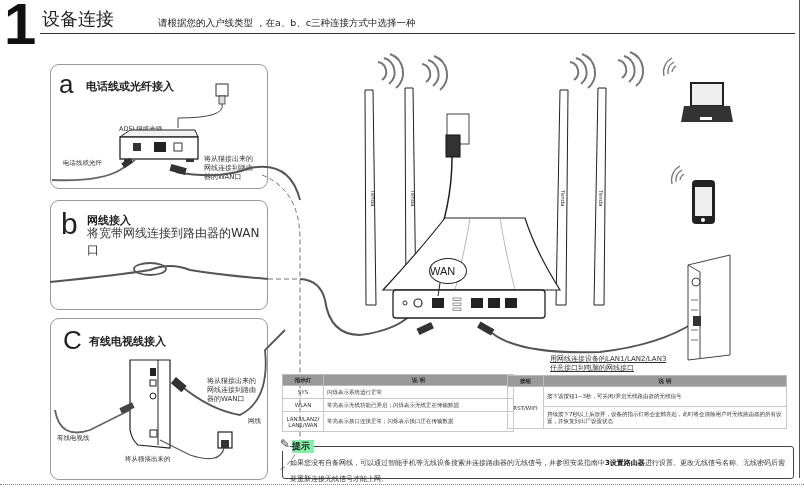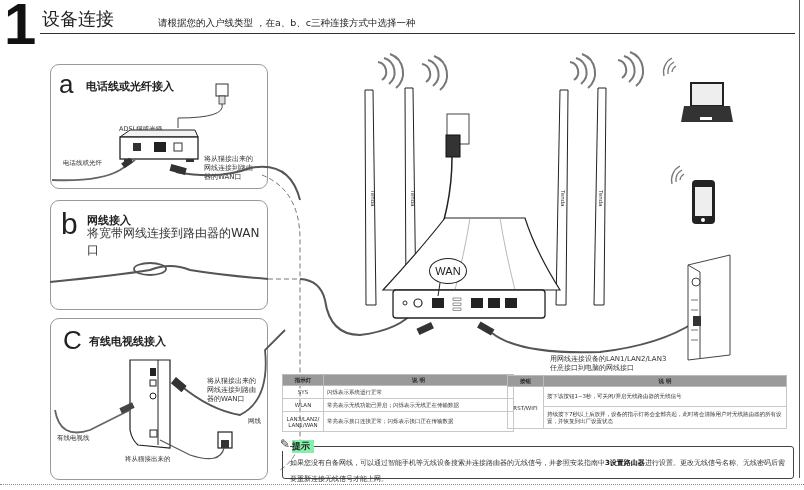--- a/index.html
+++ b/index.html
@@ -39,21 +39,21 @@
   #btn-table td.key { text-align: center; width: 36px; }
 
   
   #tip-box { left: 282px; top: 446px; width: 512px; height: 33px; border: 1px solid #444; border-radius: 3px; }
   #tip-icon { left: 280px; top: 437px; font-size: 12px; background: #fff; color: #333; }
   #tip-title { left: 292px; top: 440px; font-size: 9px; font-weight: bold; background: #86efac; padding-right: 4px; }
   #tip-text { left: 290px; top: 455px; width: 500px; font-size: 7px; line-height: 16px; color: #333; }
   #tip-text b { font-weight: bold; color: #111; }
 
   .wan-bubble { left: 429px; top: 258px; width: 38px; height: 26px; border: 1.5px solid #222; border-radius: 50%; background: #fff;
-                font: 11px/24px "Liberation Sans", sans-serif; text-align: center; color: #222; }
+                font: 11px/24px "Liberation Sans", sans-serif; text-align: left; color: #222; }
 </style>
 </head>
 <body>
 
 <div class="abs" id="step-number">1</div>
 <div class="abs" id="page-title">设备连接</div>
 <div class="abs" id="page-subtitle">请根据您的入户线类型 ，在a、b、c三种连接方式中选择一种</div>
 <div class="abs" id="header-rule"></div>
 <div class="abs" id="right-rule"></div>
 <div class="abs" id="bottom-dots"></div>
@@ -201,21 +201,21 @@
   <g>
     <path d="M688,265 L730,255 L730,355 L688,360 Z" fill="#fff" stroke="#444" stroke-width="1"></path>
     <path d="M688,265 L700,272 L700,358" fill="none" stroke="#444" stroke-width="1"></path>
     <circle cx="696" cy="282" r="4" fill="#fff" stroke="#444"></circle>
     <path d="M691,300 L698,300 M691,310 L698,310 M691,330 L698,330 M691,340 L698,340" stroke="#777" stroke-width="1"></path>
     <rect x="693" y="316" width="8" height="10" fill="#333"></rect>
   </g>
 </svg>
 
 <div class="abs wan-bubble">WAN</div>
-<div class="abs note" style="left:550px;top:331px;font-size:7px;line-height:9px;">用网线连接设备的LAN1/LAN2/LAN3
+<div class="abs note" style="left:550px;top:331px;font-size:7px;line-height:9px;text-decoration:underline;">用网线连接设备的LAN1/LAN2/LAN3
 任意接口到电脑的网线接口</div>
 
 <table class="abs" id="led-table">
   <thead>
     <tr>
       <th>指示灯</th>
       <th>说 明</th>
     </tr>
   </thead>
   <tbody>

